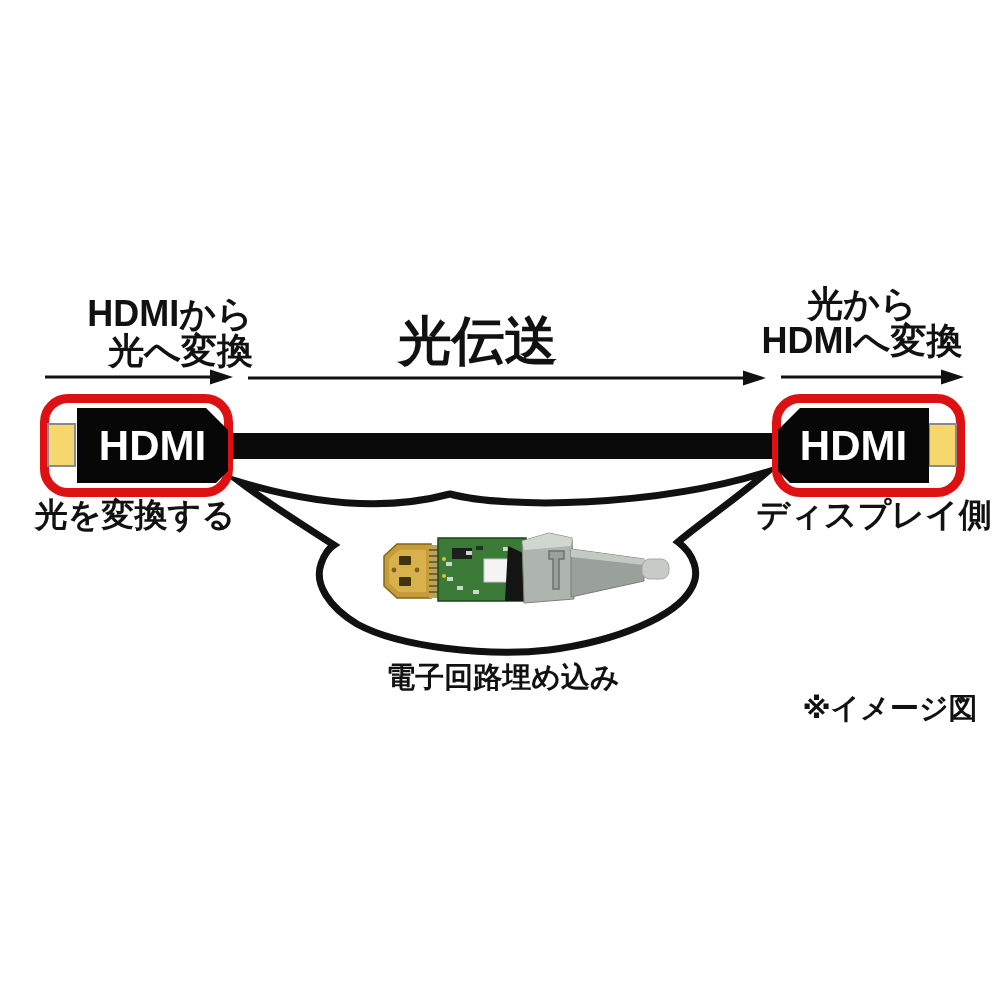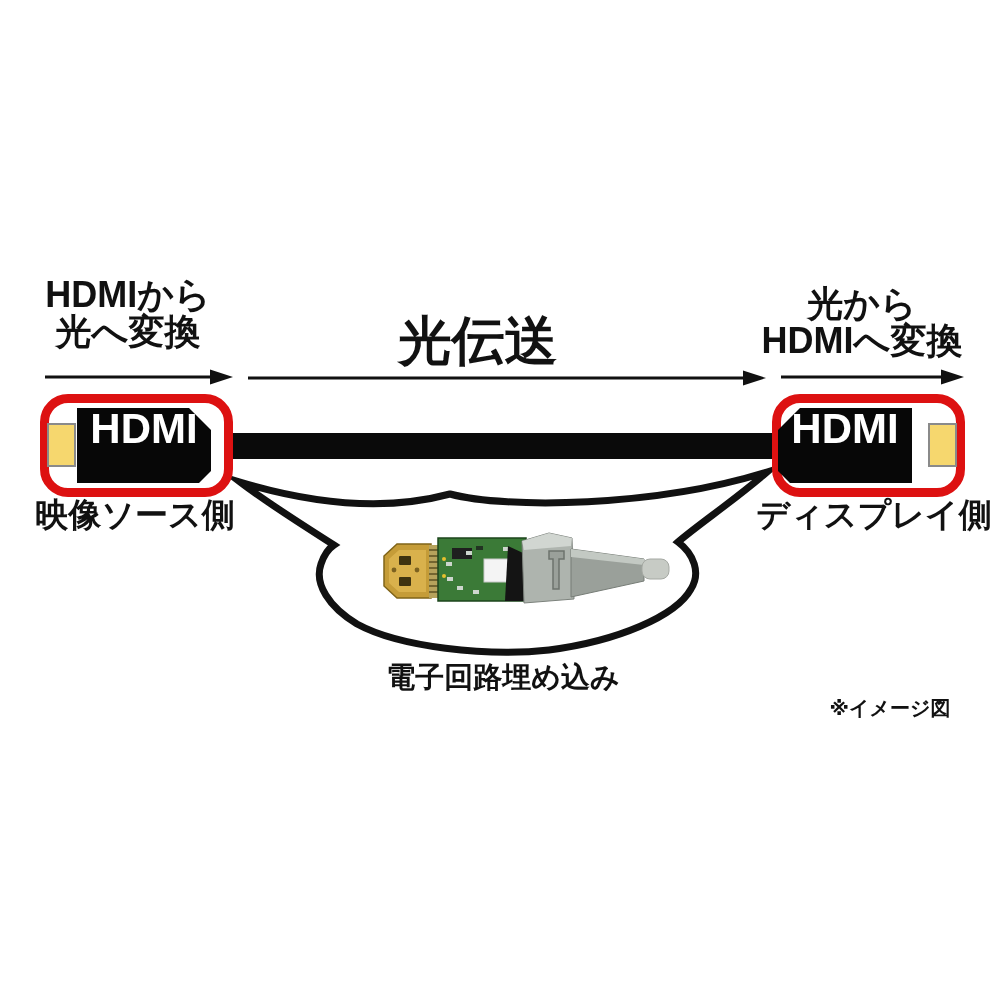--- a/index.html
+++ b/index.html
@@ -6,37 +6,37 @@
   .stage{
     position:relative;width:1000px;height:1000px;background:#ffffff;overflow:hidden;
     font-family:"Liberation Sans","DejaVu Sans",sans-serif;color:#111;
   }
   .gfx{position:absolute;left:0;top:0;width:1000px;height:1000px;z-index:1;}
   .lbl{position:absolute;font-weight:bold;text-align:center;color:#111;z-index:4;}
   .lbl-top{font-size:36px;line-height:37px;letter-spacing:0;}
   .lbl-center{font-size:53px;line-height:42px;}
   .lbl-caption{font-size:33px;line-height:34px;}
   .lbl-bubble{font-size:29px;line-height:31px;}
-  .lbl-note{font-size:20px;line-height:26px;}
+  .lbl-note{font-size:29px;line-height:26px;}
 
   .red-shell{
     position:absolute;box-sizing:border-box;width:193px;height:103px;top:394px;
     border:9px solid #dd1111;border-radius:28px;background:#ffffff;z-index:2;
   }
   .red-shell.left{left:40px;}
   .red-shell.right{left:772px;}
   .plug-yellow{
     position:absolute;box-sizing:border-box;width:29px;height:44px;top:423px;
     background:#f6d76e;border:2px solid #8a8a8a;z-index:2;
   }
   .plug-yellow.left{left:47px;}
   .plug-yellow.right{left:928px;}
   .connector-body{
-    position:absolute;width:134px;height:75px;top:408px;background:#070707;z-index:3;
-    display:flex;justify-content:center;
+    position:absolute;width:151px;height:75px;top:408px;background:#070707;z-index:3;
+    display:flex;align-items:center;justify-content:center;
   }
   .connector-body.left{
     left:77px;
     clip-path:polygon(0 0, calc(100% - 22px) 0, 100% 22px, 100% calc(100% - 12px), calc(100% - 12px) 100%, 0 100%);
   }
   .connector-body.right{
     left:778px;
     clip-path:polygon(22px 0, 100% 0, 100% 100%, 12px 100%, 0 calc(100% - 12px), 0 22px);
   }
   .connector-label{
@@ -130,31 +130,31 @@
   <div class="connector-body left">
     <span class="connector-label">HDMI</span>
   </div>
 
   <div class="red-shell right"></div>
   <div class="plug-yellow right"></div>
   <div class="connector-body right">
     <span class="connector-label">HDMI</span>
   </div>
 
-  <div class="lbl lbl-top" style="left:3px;top:276px;width:250px;">
+  <div class="lbl lbl-top" style="left:3px;top:295px;width:250px;text-align:right;">
     <div>HDMIから</div>
     <div>光へ変換</div>
   </div>
   <div class="lbl lbl-center" style="left:328px;top:320px;width:300px;">光伝送</div>
   <div class="lbl lbl-top" style="left:712px;top:285px;width:300px;">
     <div>光から</div>
     <div>HDMIへ変換</div>
   </div>
 
-  <div class="lbl lbl-caption" style="left:0px;top:498px;width:270px;">映像ソース側</div>
+  <div class="lbl lbl-caption" style="left:0px;top:498px;width:270px;">光を変換する</div>
   <div class="lbl lbl-caption" style="left:734px;top:498px;width:280px;">ディスプレイ側</div>
 
   <div class="lbl lbl-bubble" style="left:303px;top:662px;width:400px;">
     <div>電子回路埋め込み</div>
   </div>
 
   <div class="lbl lbl-note" style="left:790px;top:695px;width:200px;">※イメージ図</div>
 
 </div>
 

